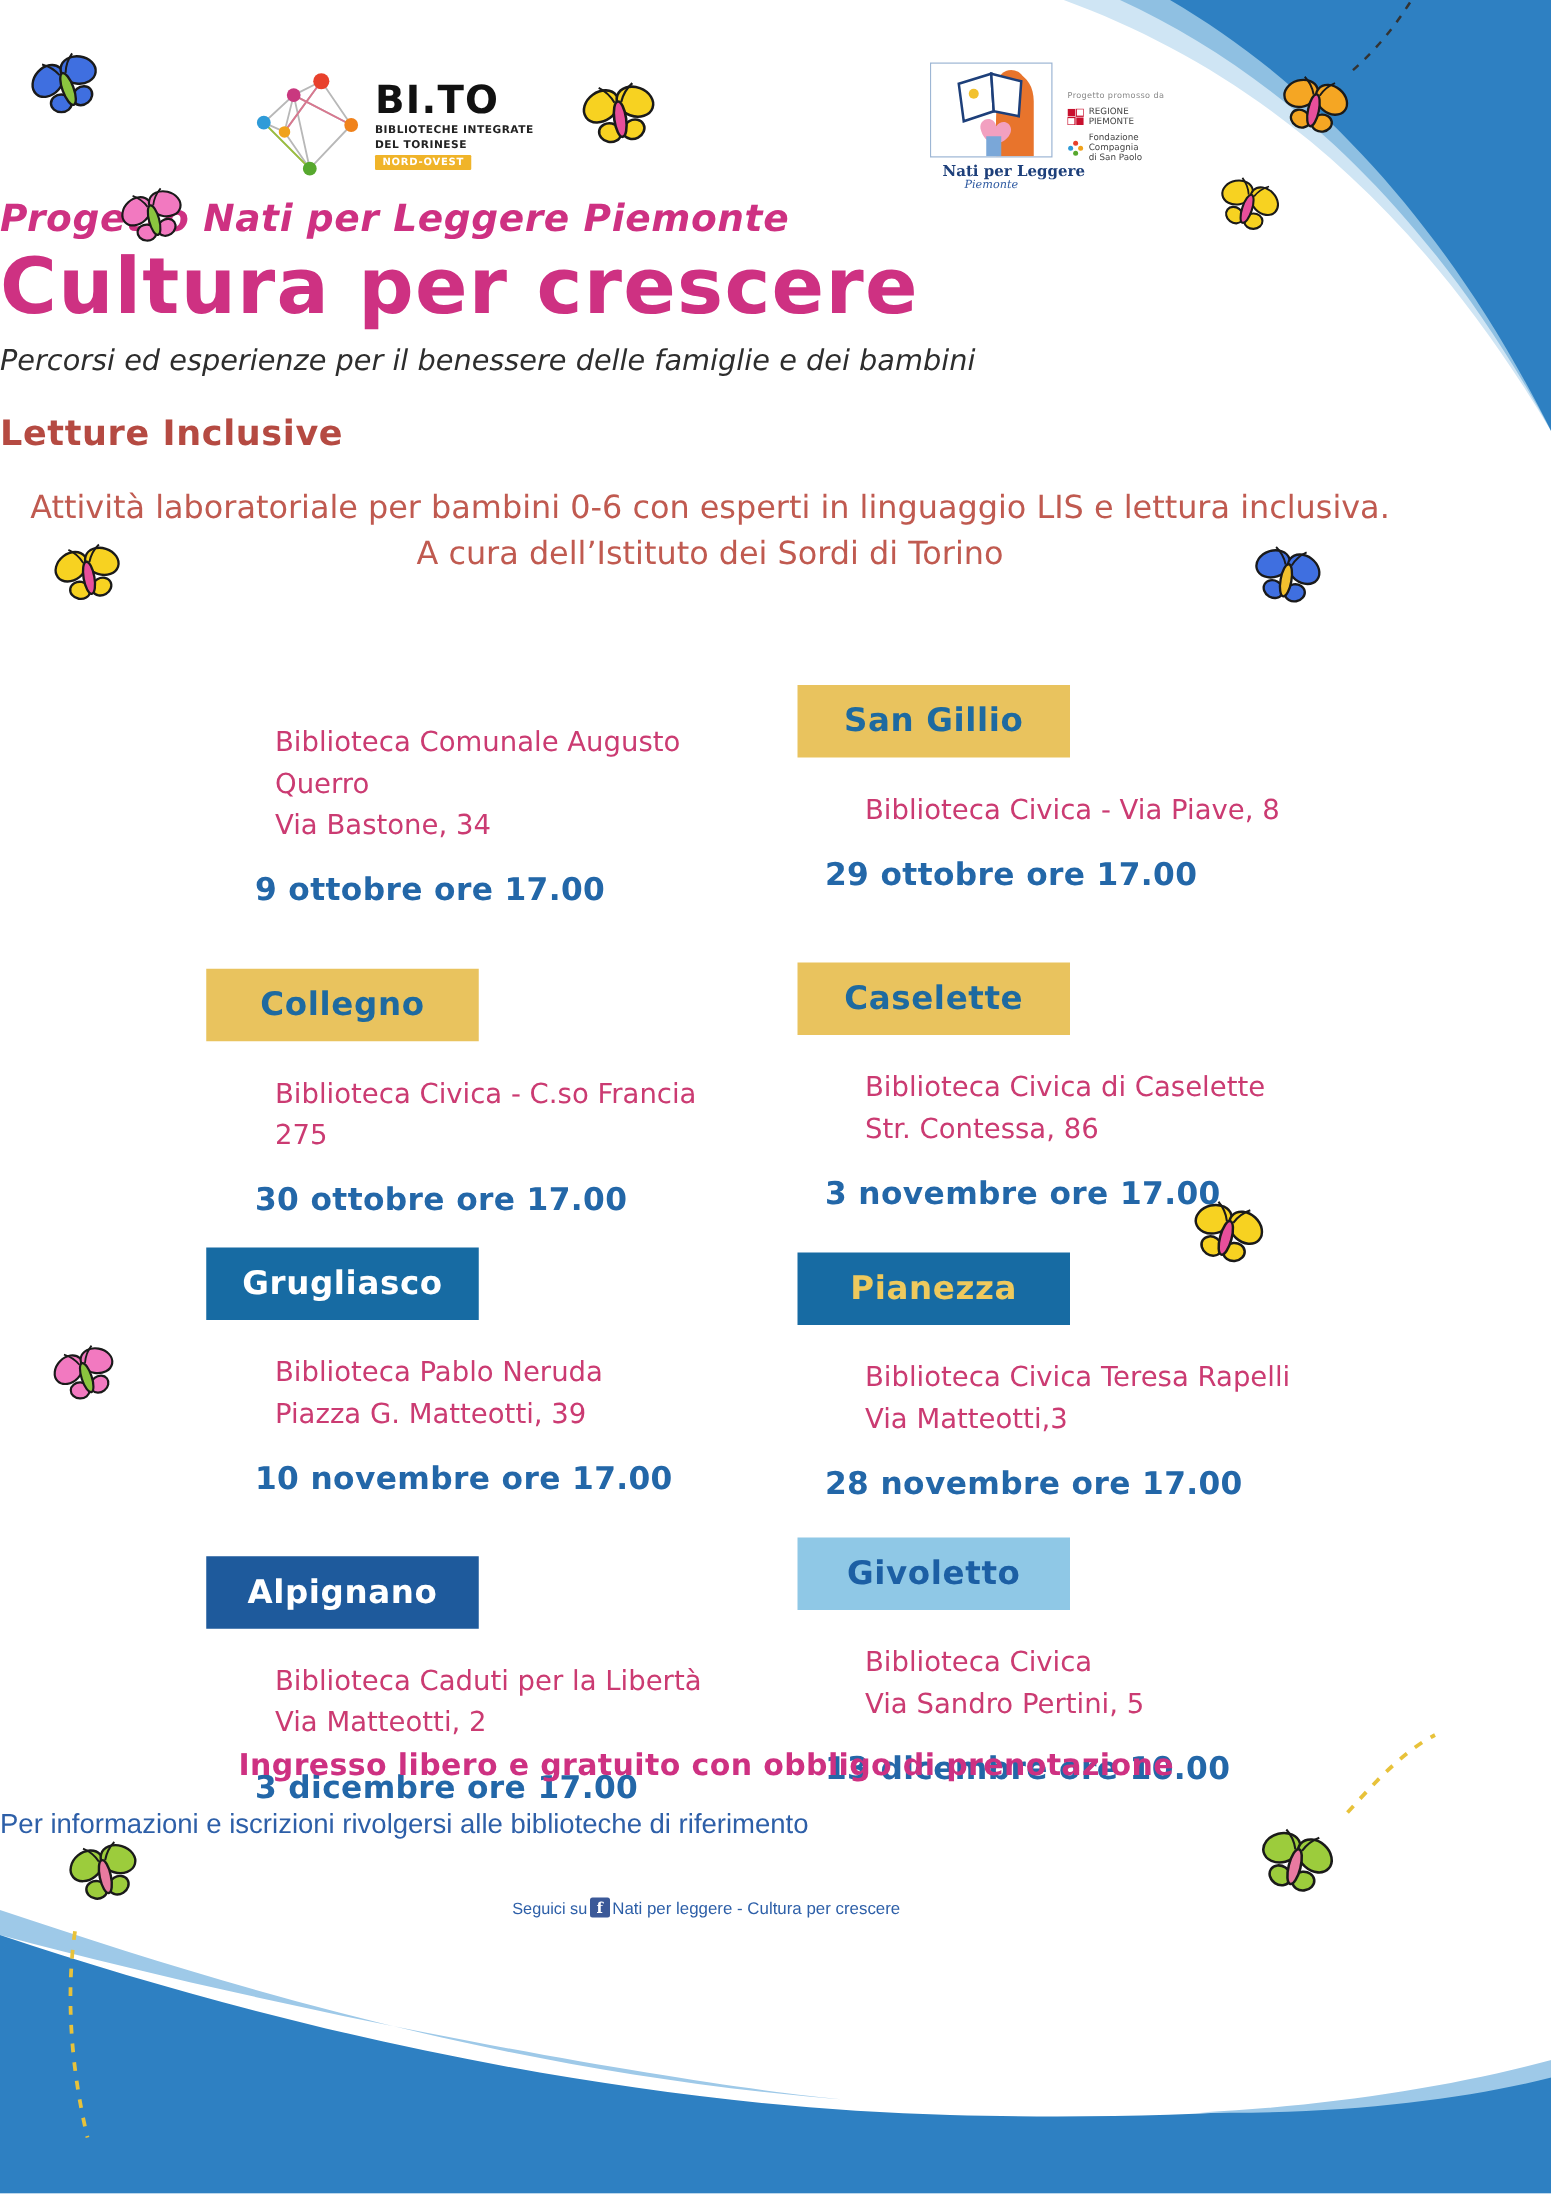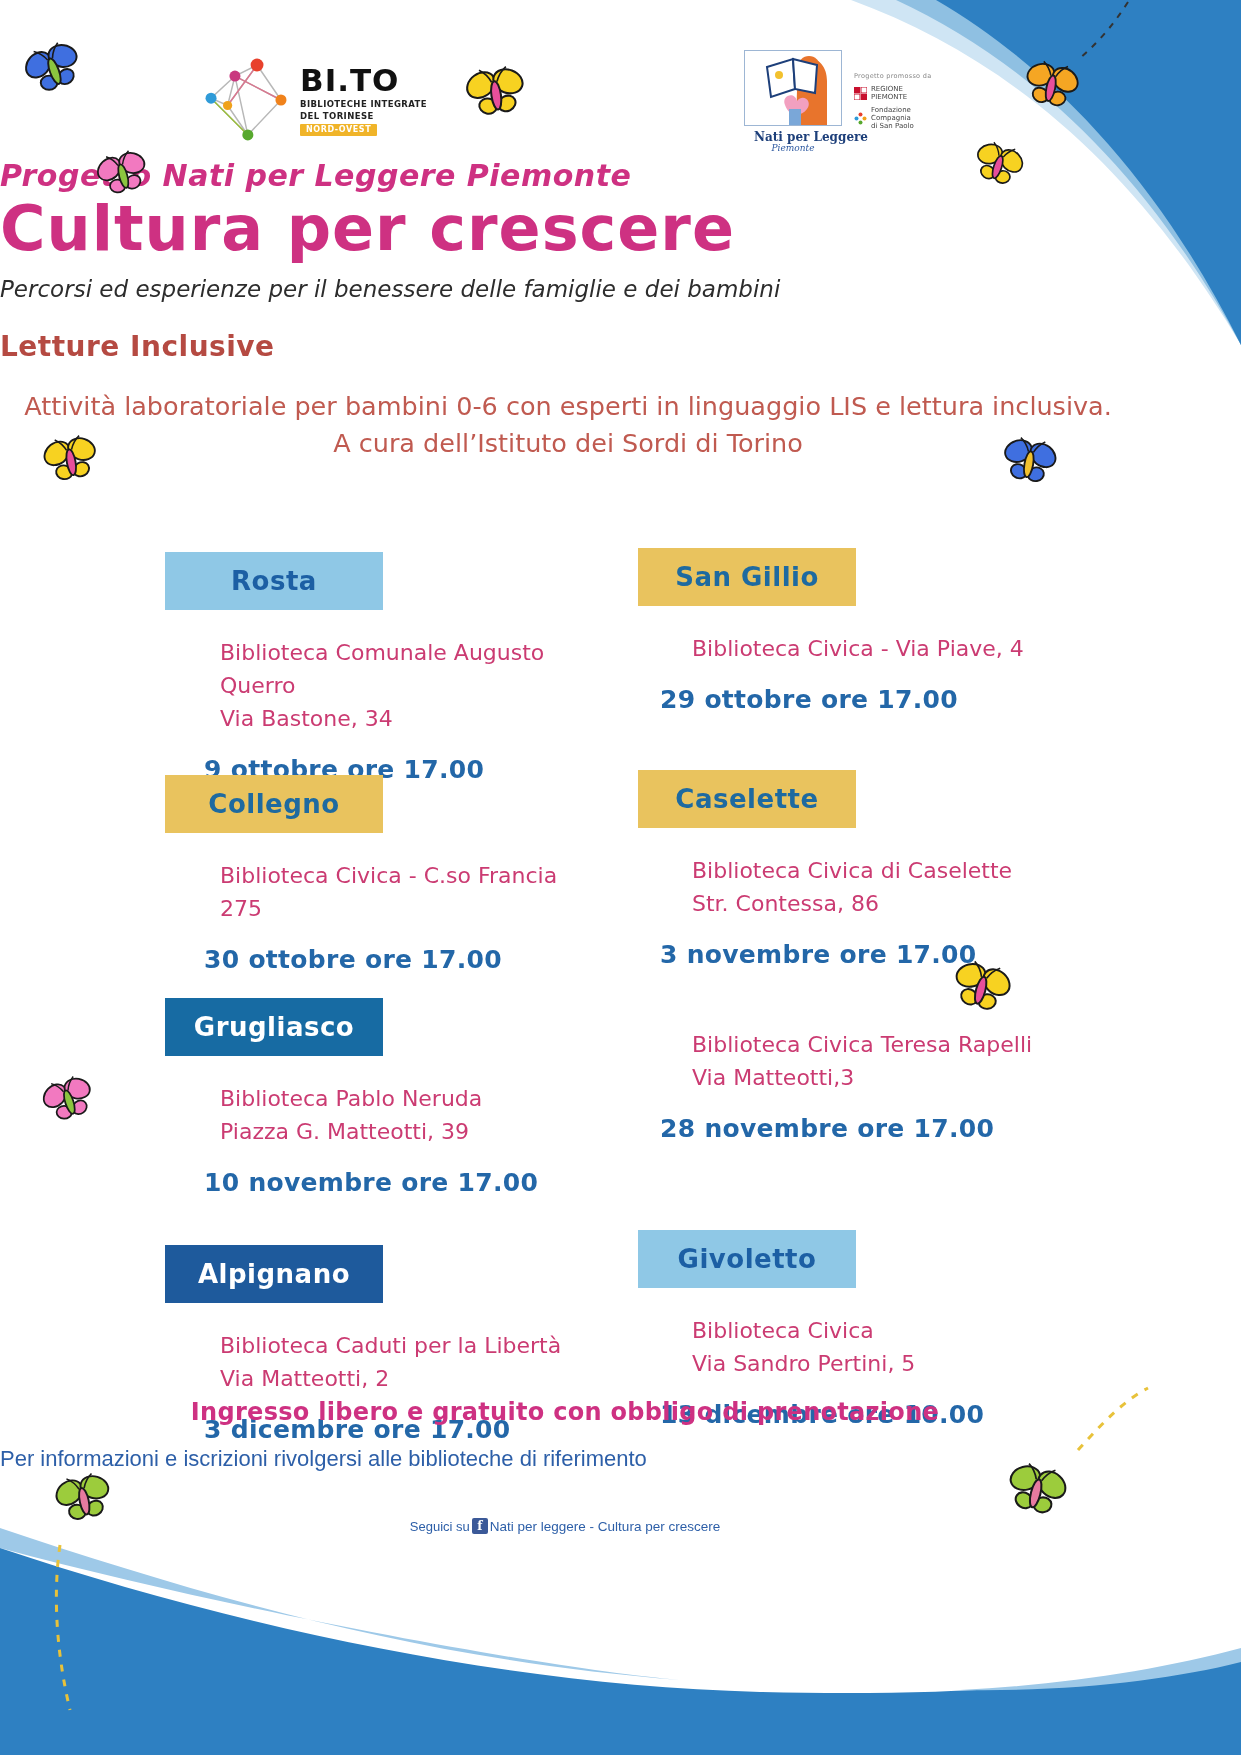--- a/index.html
+++ b/index.html
@@ -155,33 +155,30 @@
 
   <div class="kicker">Progetto Nati per Leggere Piemonte</div>
   <div class="title">Cultura per crescere</div>
   <div class="subtitle">Percorsi ed esperienze per il benessere delle  famiglie e dei bambini</div>
   <div class="sec-title">Letture Inclusive</div>
   <div class="sec-desc" style="text-align:center">Attività laboratoriale per bambini 0-6 con esperti in linguaggio LIS e lettura inclusiva.
 A cura dell’Istituto dei Sordi di Torino</div>
 
   <div id="events">
     <div class="event cell-0 cell-left">
-      <div class="ebox box-lightblue">
-        <span class="ename">Rosta</span>
-      </div>
       <div class="evenue">Biblioteca Comunale Augusto Querro
 Via Bastone, 34</div>
       <div class="edate">9 ottobre ore 17.00</div>
     </div>
 
     <div class="event cell-1 cell-right">
       <div class="ebox box-yellow">
         <span class="ename">San Gillio</span>
       </div>
-      <div class="evenue">Biblioteca Civica - Via Piave, 4</div>
+      <div class="evenue">Biblioteca Civica - Via Piave, 8</div>
       <div class="edate">29 ottobre ore 17.00</div>
     </div>
 
     <div class="event cell-2 cell-left">
       <div class="ebox box-yellow">
         <span class="ename">Collegno</span>
       </div>
       <div class="evenue">Biblioteca Civica - C.so Francia 275</div>
       <div class="edate">30 ottobre ore 17.00</div>
     </div>
@@ -198,20 +195,23 @@
     <div class="event cell-4 cell-left">
       <div class="ebox box-blue">
         <span class="ename">Grugliasco</span>
       </div>
       <div class="evenue">Biblioteca Pablo Neruda
 Piazza G. Matteotti, 39</div>
       <div class="edate">10 novembre ore 17.00</div>
     </div>
 
     <div class="event cell-5 cell-right">
+      <div class="ebox box-blue-y">
+        <span class="ename">Pianezza</span>
+      </div>
       <div class="evenue">Biblioteca Civica Teresa Rapelli
 Via Matteotti,3</div>
       <div class="edate">28 novembre ore 17.00</div>
     </div>
 
     <div class="event cell-6 cell-left">
       <div class="ebox box-darkblue">
         <span class="ename">Alpignano</span>
       </div>
       <div class="evenue">Biblioteca Caduti per la Libertà

